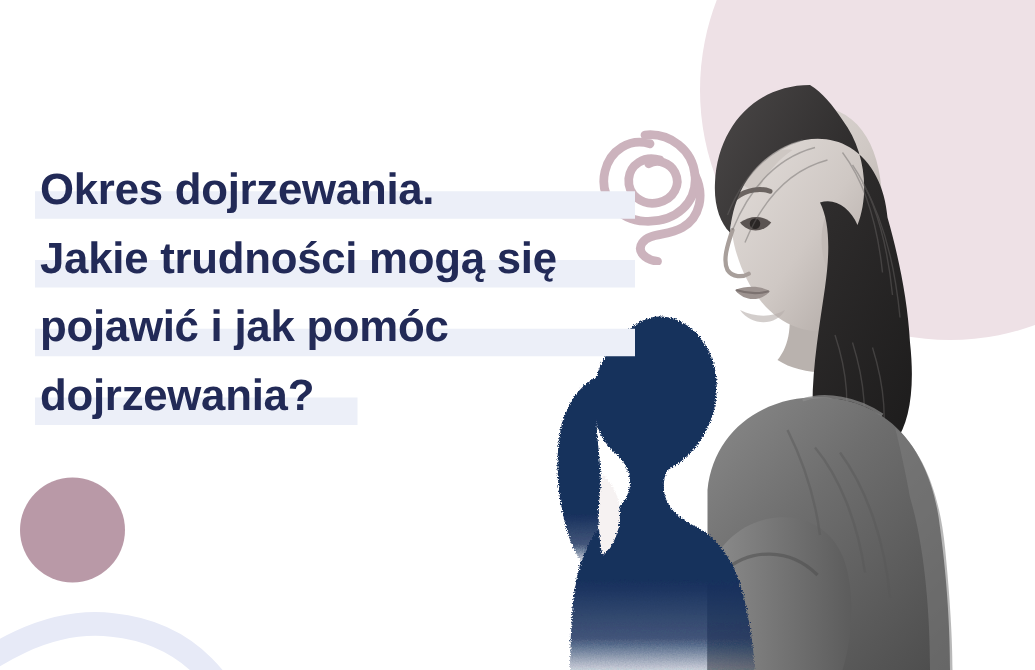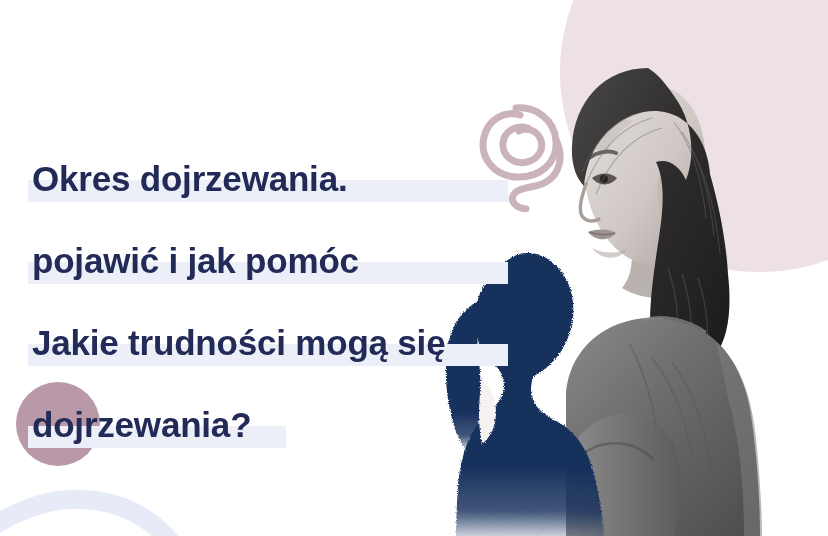--- a/index.html
+++ b/index.html
@@ -104,21 +104,20 @@
     font-weight: 700;
     line-height: 55px;
     letter-spacing: -0.2px;
     color: #222a57;
     z-index: 5;
   }
   .headline .hl-line {
     display: block;
     position: relative;
     white-space: nowrap;
-    margin-top: 27px;
   }
   
   .headline .hl-line::before {
     content: "";
     position: absolute;
     left: -4px;
     right: -6px;
     bottom: 4px;
     height: 22px;
     background: #eceff8;
@@ -292,18 +291,18 @@
                  C 44 164 42 142 40 122
                  C 38 104 40 86 48 74 Z" fill="url(#silFade)"></path>
 
         <path d="M 44 152 C 52 158 58 170 58 184 C 58 198 52 210 44 216 C 40 200 40 172 44 152 Z" fill="#f6f2f2"></path>
       </g>
     </svg>
   </div>
 
   <h1 class="headline">
     <span class="hl-line">Okres dojrzewania.</span>
+    <span class="hl-line">Jakie trudności mogą się</span>
     <span class="hl-line">pojawić i jak pomóc</span>
-    <span class="hl-line">Jakie trudności mogą się</span>
     <span class="hl-line">dojrzewania?</span>
   </h1>
 
 </div>
 
 </body></html>

